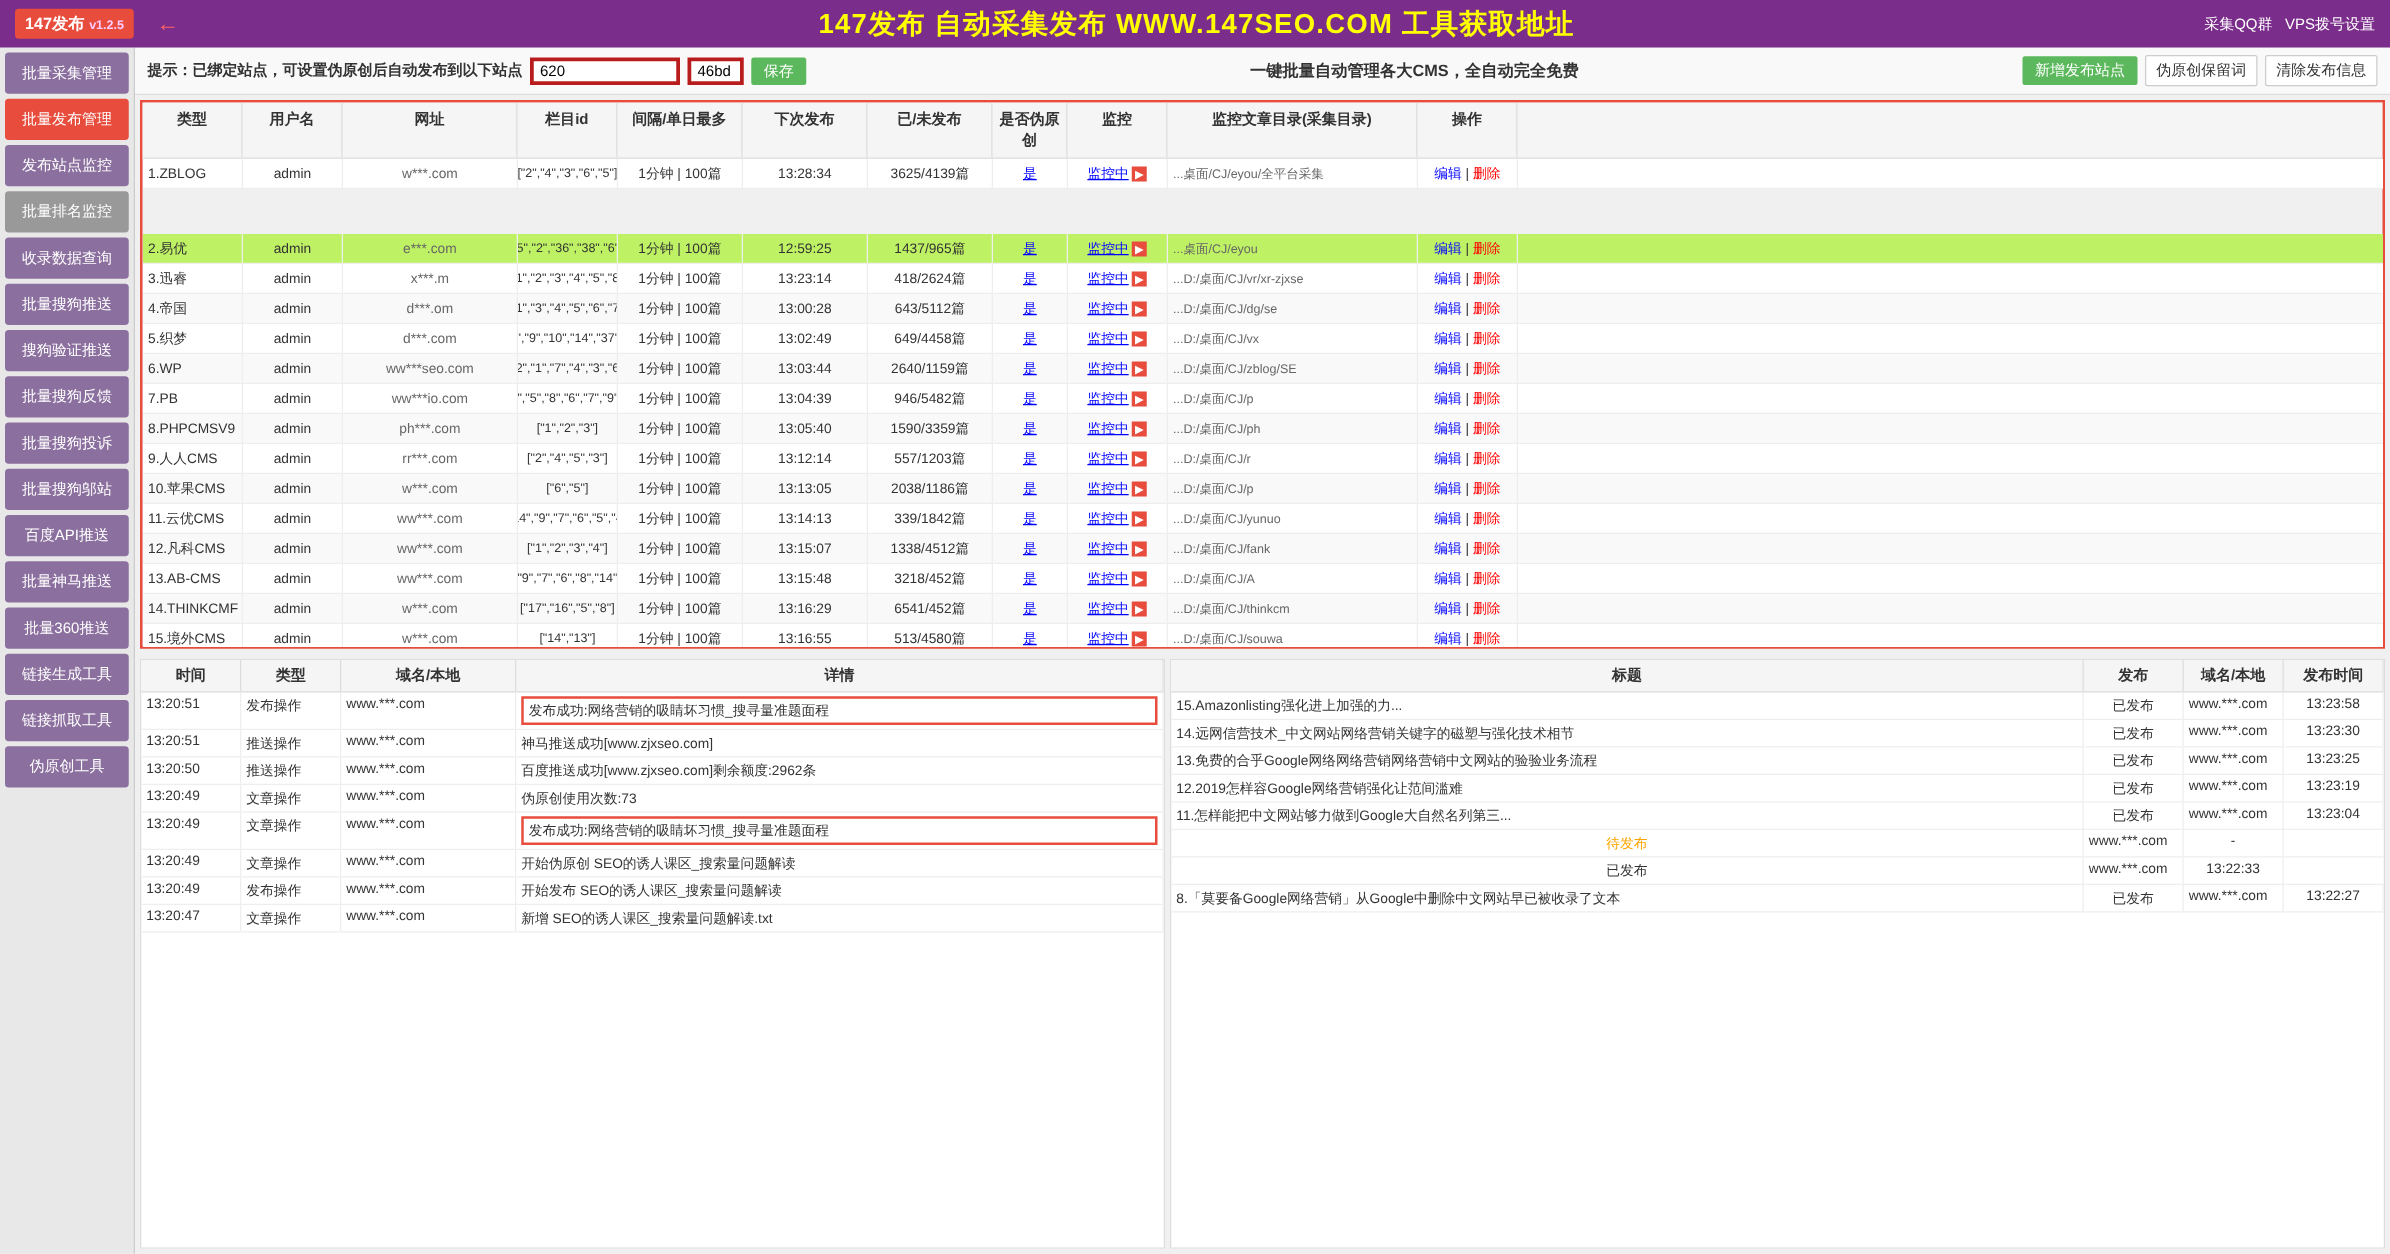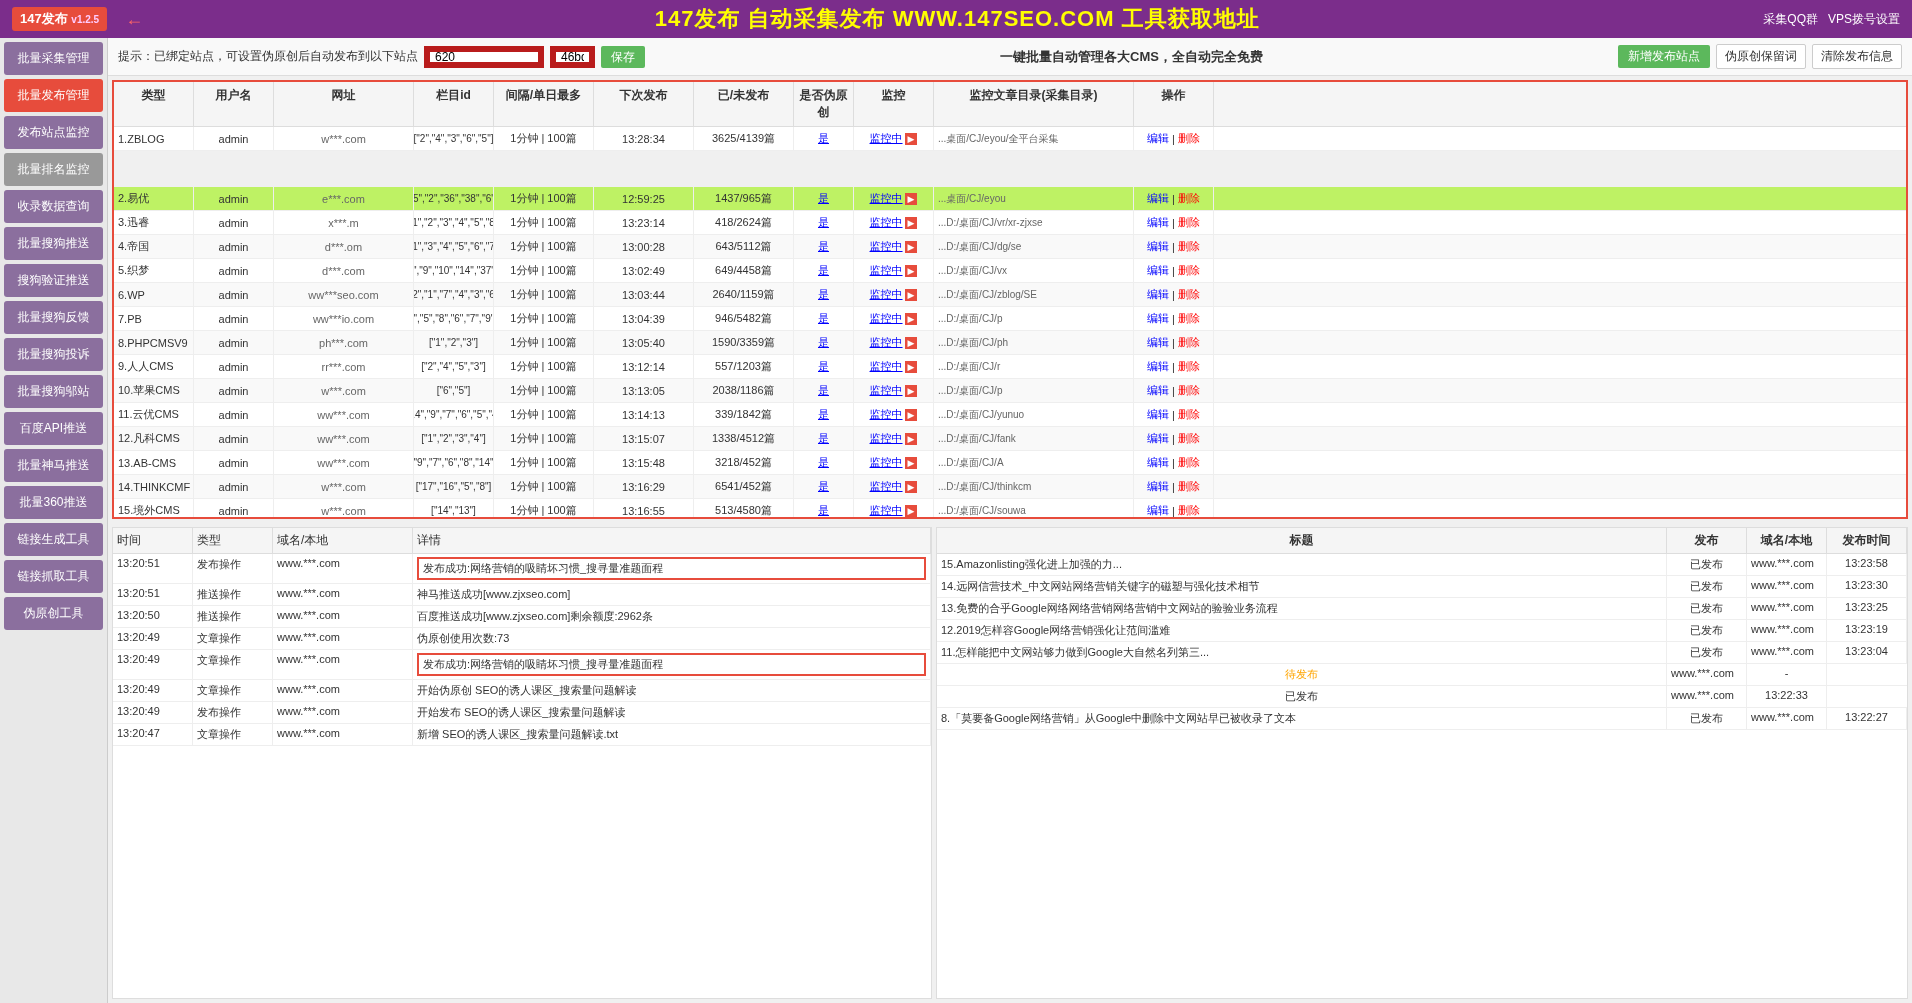--- a/index.html
+++ b/index.html
@@ -19,22 +19,22 @@
     
     
     .sidebar { width: 108px; background: #e8e8e8; display: flex; flex-direction: column; padding: 4px; gap: 4px; border-right: 1px solid #ccc; flex-shrink: 0; }
     .sidebar-btn { background: #8b6f9e; color: white; border: none; padding: 8px 4px; border-radius: 3px; cursor: pointer; font-size: 12px; text-align: center; width: 100%; font-family: 'Microsoft YaHei', Arial, sans-serif; }
     
     
     .content { flex: 1; display: flex; flex-direction: column; overflow: hidden; }
     
     
     .top-bar { background: #f9f9f9; padding: 6px 10px; border-bottom: 1px solid #ddd; display: flex; align-items: center; gap: 6px; flex-wrap: wrap; }
-    .top-bar-text { font-size: 12px; color: #333; }
-    .top-bar input { border: 6px solid #b91c1c; padding: 2px 5px; font-size: 12px; height: 22px; }
+    .top-bar-text { font-size: 12px; color: #333; font-weight: bold; }
+    .top-bar input { border: 3px solid #b91c1c; padding: 2px 5px; font-size: 12px; height: 22px; }
     .top-bar input.token { width: 120px; }
     .top-bar input.num { width: 45px; }
     .btn-save { background: #5cb85c; color: white; border: none; padding: 3px 10px; cursor: pointer; font-size: 12px; border-radius: 2px; height: 22px; }
     .btn-new-site { background: #5cb85c; color: white; border: none; padding: 3px 10px; cursor: pointer; font-size: 12px; border-radius: 2px; }
     .btn-pseudo { background: white; color: #333; border: 1px solid #ccc; padding: 3px 8px; cursor: pointer; font-size: 12px; border-radius: 2px; }
     .btn-clear { background: white; color: #333; border: 1px solid #ccc; padding: 3px 8px; cursor: pointer; font-size: 12px; border-radius: 2px; }
     .top-bar-middle { font-size: 13px; font-weight: bold; color: #333; flex: 1; text-align: center; }
     
     
     .table-top { flex-shrink: 0; overflow: hidden; border: 2px solid #e74c3c; margin: 4px; }
@@ -53,21 +53,21 @@
     .delete-link { color: red; text-decoration: none; cursor: pointer; }
     .url-blur { color: #666; font-size: 11px; }
     
     
     .bottom-area { display: flex; flex: 1; overflow: hidden; margin: 4px; gap: 4px; }
     
     
     .bottom-left { flex: 0 0 820px; border: 1px solid #ddd; background: white; display: flex; flex-direction: column; overflow: hidden; }
     .bottom-left-header { display: grid; grid-template-columns: 80px 80px 140px 1fr; background: #f5f5f5; border-bottom: 1px solid #ddd; flex-shrink: 0; }
     .bottom-right-header { flex: 1; border: 1px solid #ddd; background: white; display: flex; flex-direction: column; overflow: hidden; }
-    .bth { padding: 4px; font-weight: normal; font-size: 12px; border-right: 1px solid #ddd; text-align: left; }
+    .bth { padding: 4px; font-weight: bold; font-size: 12px; border-right: 1px solid #ddd; text-align: center; }
     .bottom-right-header-row { display: grid; grid-template-columns: 1fr 80px 80px 80px; background: #f5f5f5; border-bottom: 1px solid #ddd; flex-shrink: 0; }
     .brth { padding: 4px; font-weight: bold; font-size: 12px; border-right: 1px solid #ddd; text-align: center; }
     .log-body { flex: 1; overflow-y: auto; }
     .log-row { display: grid; grid-template-columns: 80px 80px 140px 1fr; border-bottom: 1px solid #eee; }
     .log-td { padding: 3px 4px; font-size: 11px; border-right: 1px solid #eee; overflow: hidden; text-overflow: ellipsis; white-space: nowrap; }
     
     .right-body { flex: 1; overflow-y: auto; }
     .right-row { display: grid; grid-template-columns: 1fr 80px 80px 80px; border-bottom: 1px solid #eee; }
     .right-td { padding: 3px 4px; font-size: 11px; border-right: 1px solid #eee; overflow: hidden; text-overflow: ellipsis; white-space: nowrap; }
   </style>

